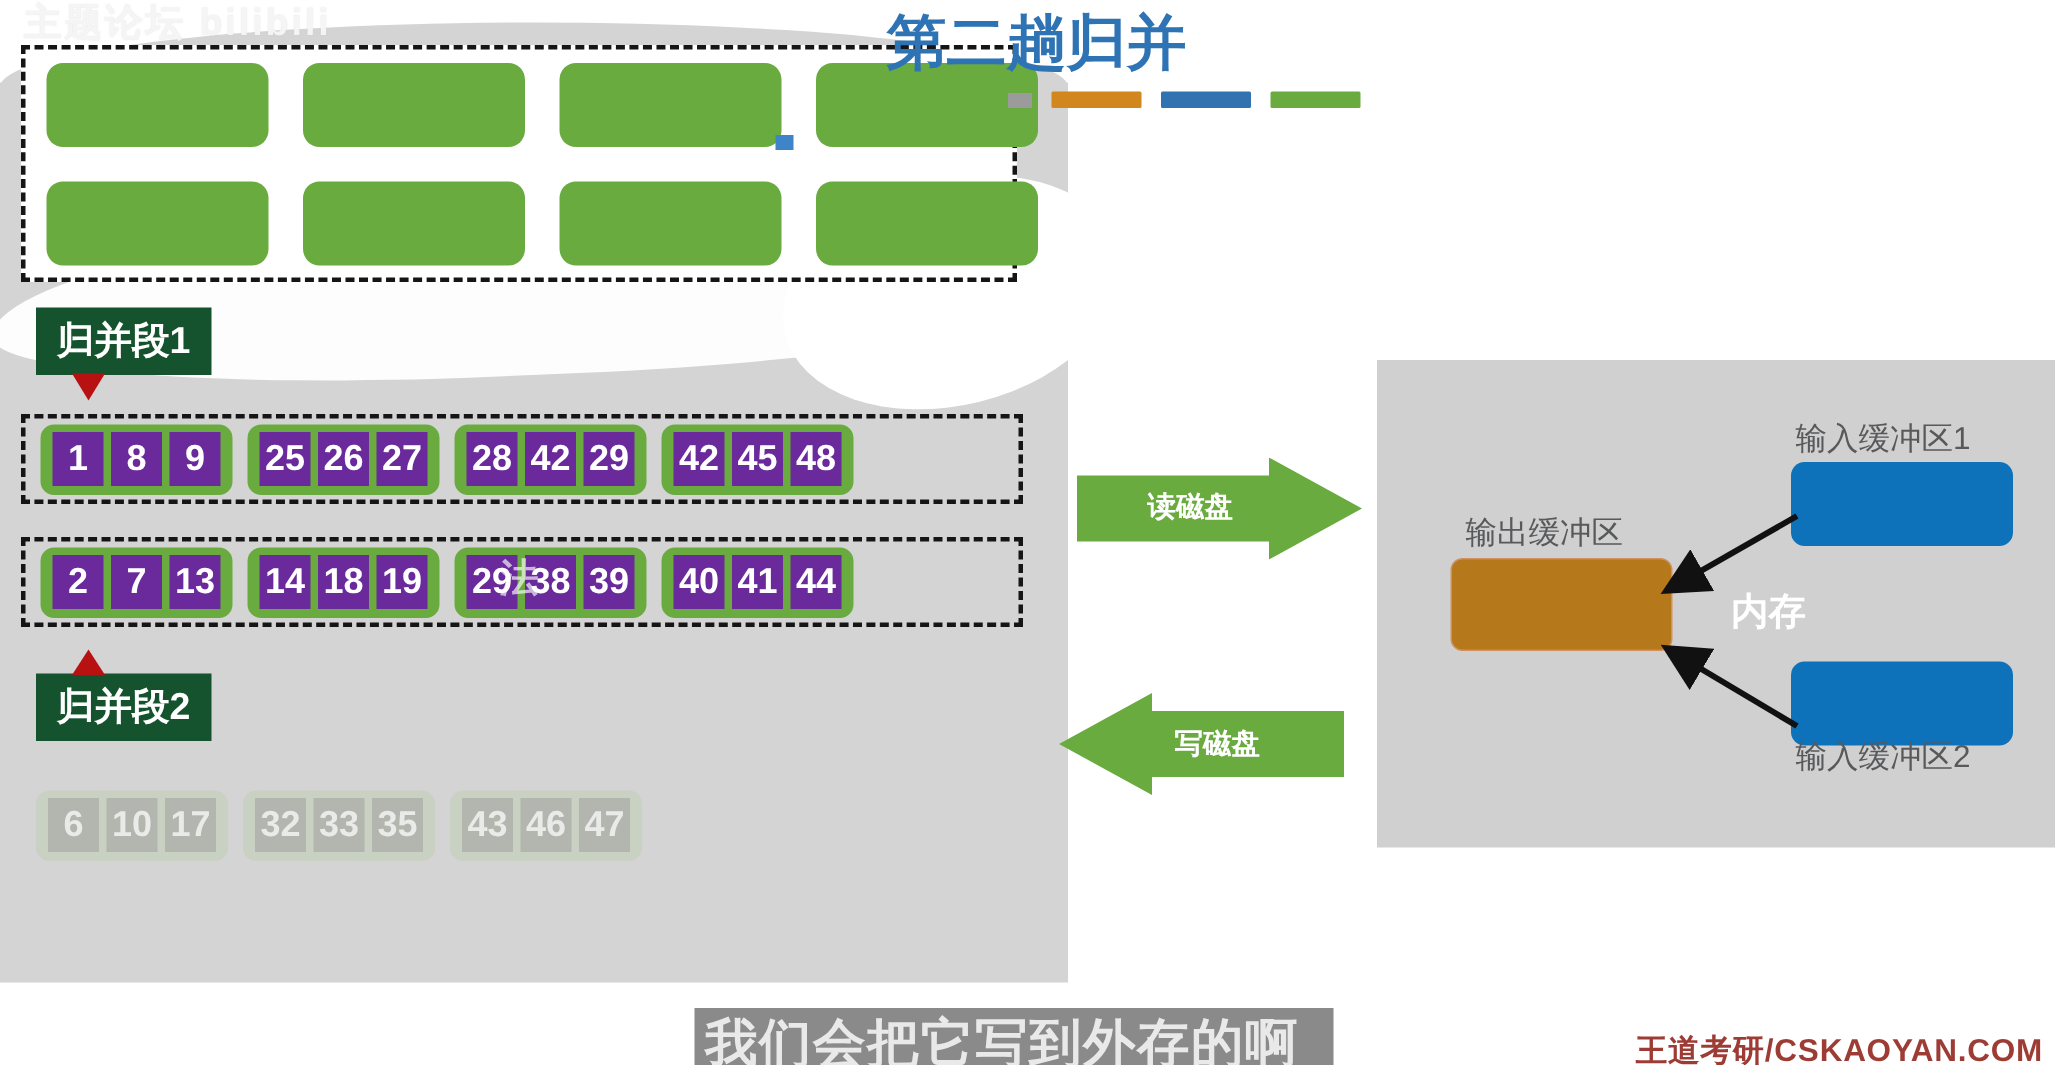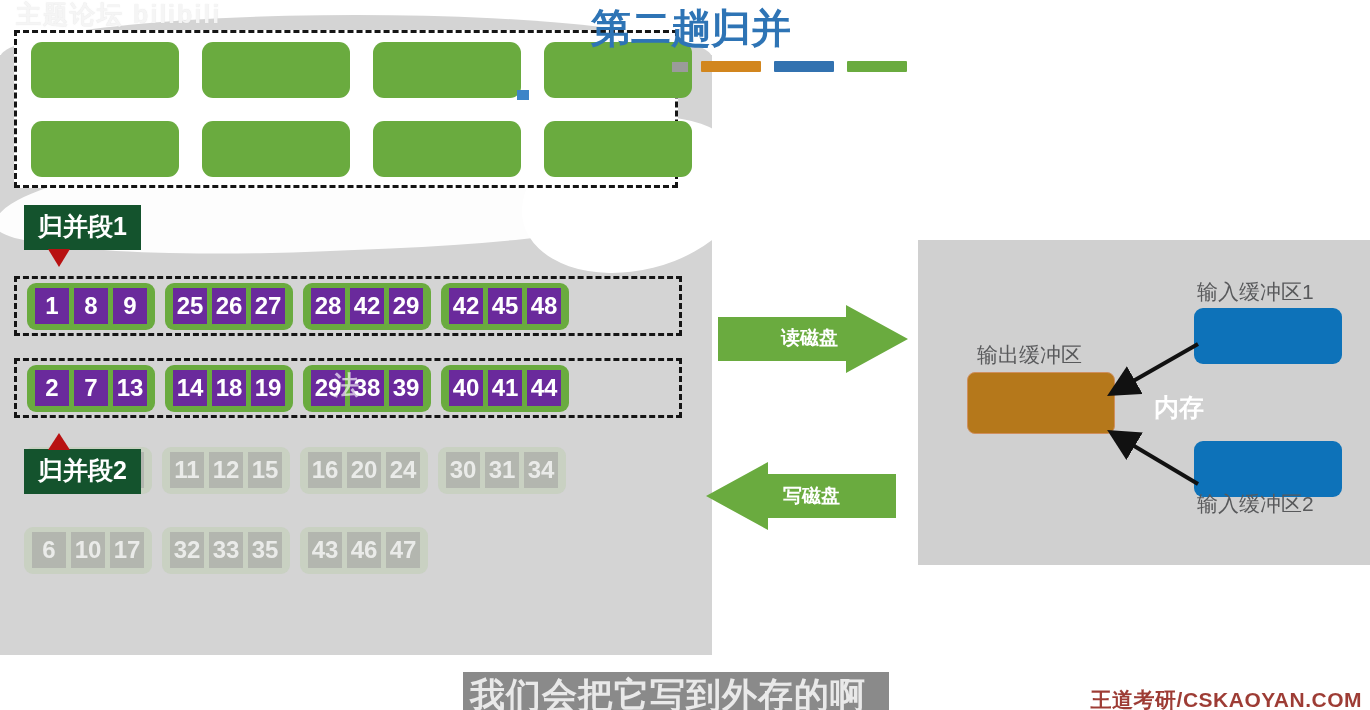--- a/index.html
+++ b/index.html
@@ -232,42 +232,20 @@
         <div class="cell">29</div>
         <div class="cell">38</div>
         <div class="cell">39</div>
       </div>
       <div class="grp">
         <div class="cell">40</div>
         <div class="cell">41</div>
         <div class="cell">44</div>
       </div>
     </div>
-  <div class="rec-row faded" style="top:440px;" id="row-2">
-      <div class="grp">
-        <div class="cell">3</div>
-        <div class="cell">4</div>
-        <div class="cell">5</div>
-      </div>
-      <div class="grp">
-        <div class="cell">11</div>
-        <div class="cell">12</div>
-        <div class="cell">15</div>
-      </div>
-      <div class="grp">
-        <div class="cell">16</div>
-        <div class="cell">20</div>
-        <div class="cell">24</div>
-      </div>
-      <div class="grp">
-        <div class="cell">30</div>
-        <div class="cell">31</div>
-        <div class="cell">34</div>
-      </div>
-    </div>
   <div class="rec-row faded" style="top:520px;" id="row-3">
       <div class="grp">
         <div class="cell">6</div>
         <div class="cell">10</div>
         <div class="cell">17</div>
       </div>
       <div class="grp">
         <div class="cell">32</div>
         <div class="cell">33</div>
         <div class="cell">35</div>
@@ -286,21 +264,21 @@
     <span class="tail"></span>
   </div>
   <div class="callout up" style="left:24px; top:449px;">
     <span>归并段2</span>
     <span class="tail"></span>
   </div>
 
   <svg class="arrow" style="left:718px; top:305px;" width="190" height="68">
     <polygon points="0,12 128,12 128,0 190,34 128,68 128,56 0,56" fill="#6aab3f"></polygon>
   </svg>
-  <div class="arrow-label" style="left:781px; top:325px;text-align:right;">读磁盘</div>
+  <div class="arrow-label" style="left:765px; top:325px;text-align:right;">读磁盘</div>
 
   <svg class="arrow" style="left:706px; top:462px;" width="190" height="68">
     <polygon points="190,12 62,12 62,0 0,34 62,68 62,56 190,56" fill="#6aab3f"></polygon>
   </svg>
   <div class="arrow-label" style="left:783px; top:483px;">写磁盘</div>
 
   <div class="mem-panel"></div>
 
   <div class="mem-lbl" style="left:1197px; top:278px;">输入缓冲区1</div>
   <div class="buf-in" style="left:1194px; top:308px;"></div>

